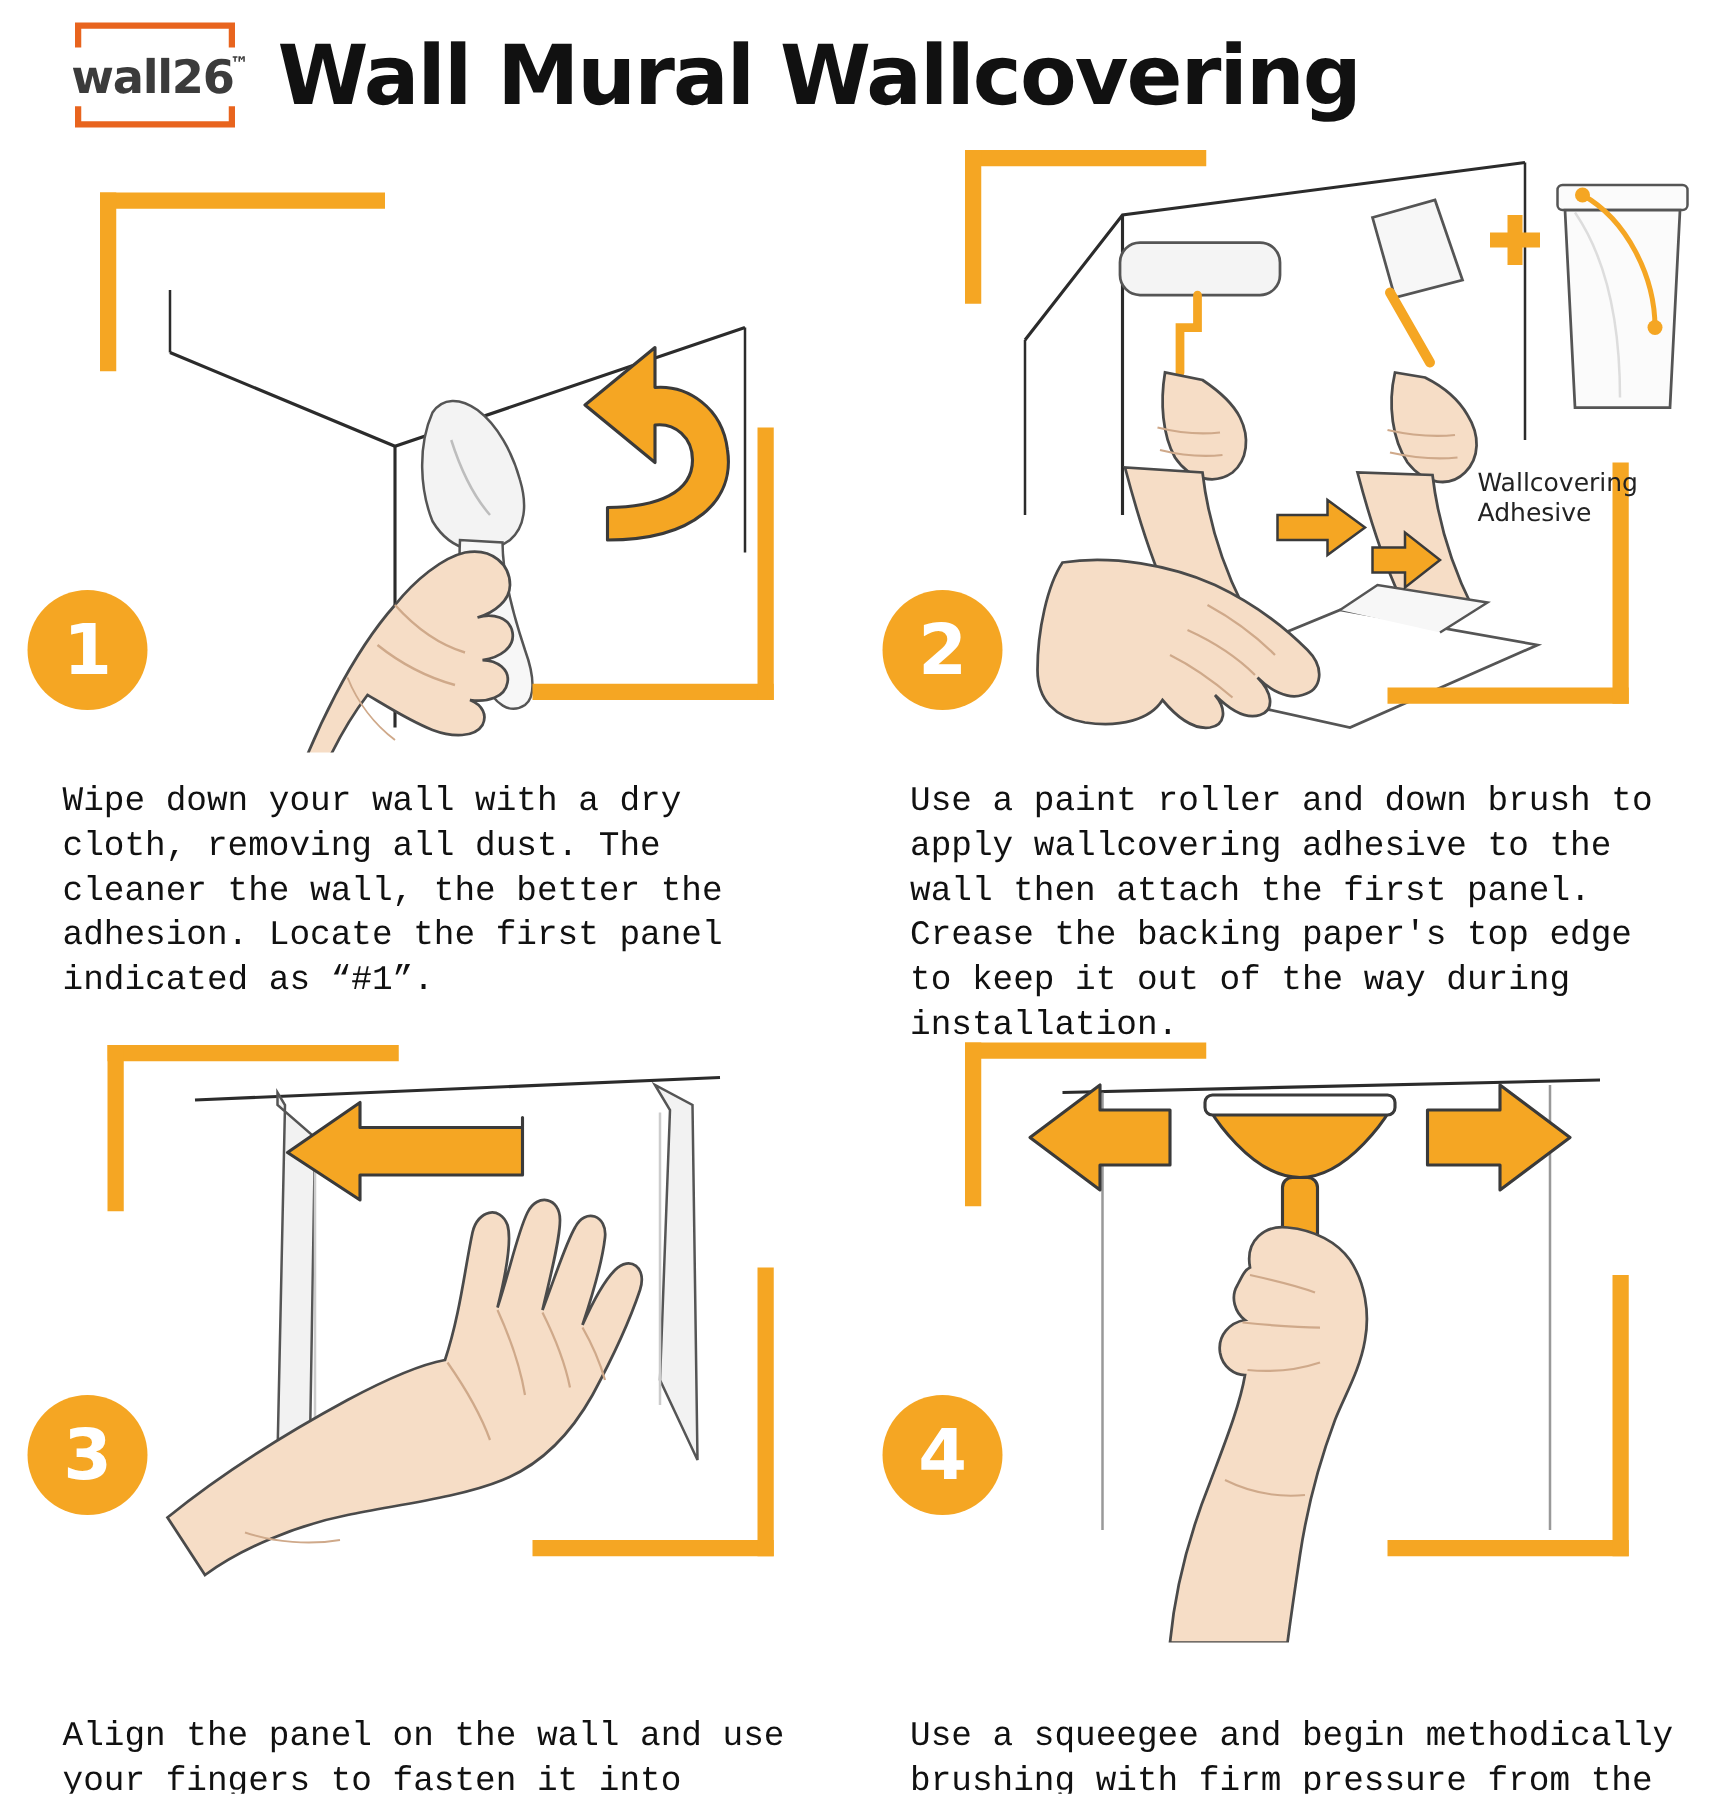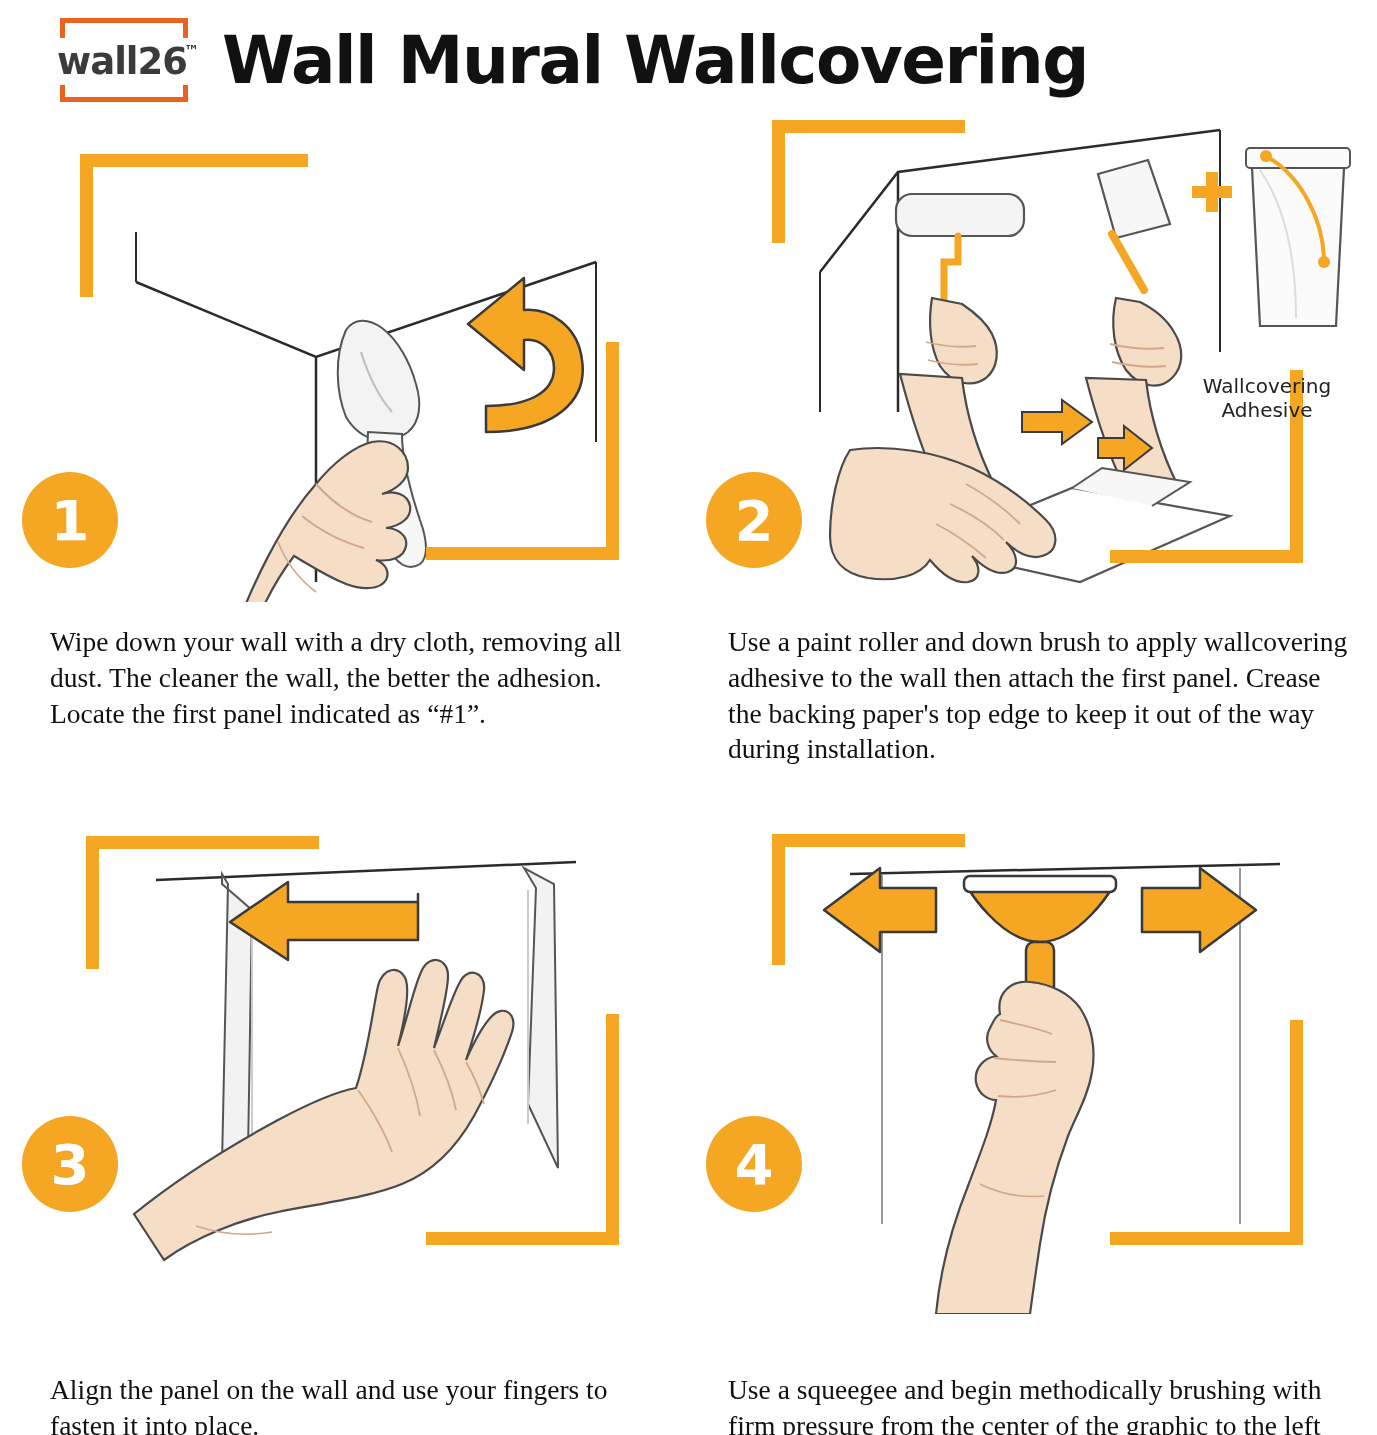--- a/index.html
+++ b/index.html
@@ -122,37 +122,36 @@
     font-weight: bold;
     display: flex;
     align-items: center;
     justify-content: center;
     left: 6px;
     top: 360px;
     z-index: 6;
   }
 
   .caption {
-    font-family: Liberation Serif, serif;
+    font-family: Liberation Mono, monospace;
     font-size: 27.5px;
     line-height: 1.30;
     color: #111111;
     width: 640px;
     margin-top: 22px;
     padding-left: 34px;
     box-sizing: border-box;
   }
   .step-2 .caption, .step-4 .caption { padding-left: 28px; width: 648px;}
 
   .adh-label {
     position: absolute;
     right: 8px;
     top: 262px;
     width: 170px;
-    text-align: center;
     font-size: 20px;
     line-height: 1.2;
     color: #222;
   }
 
   .svg-art { position: absolute; left: 0; top: 0; }
 </style>
 </head>
 <body>
 

